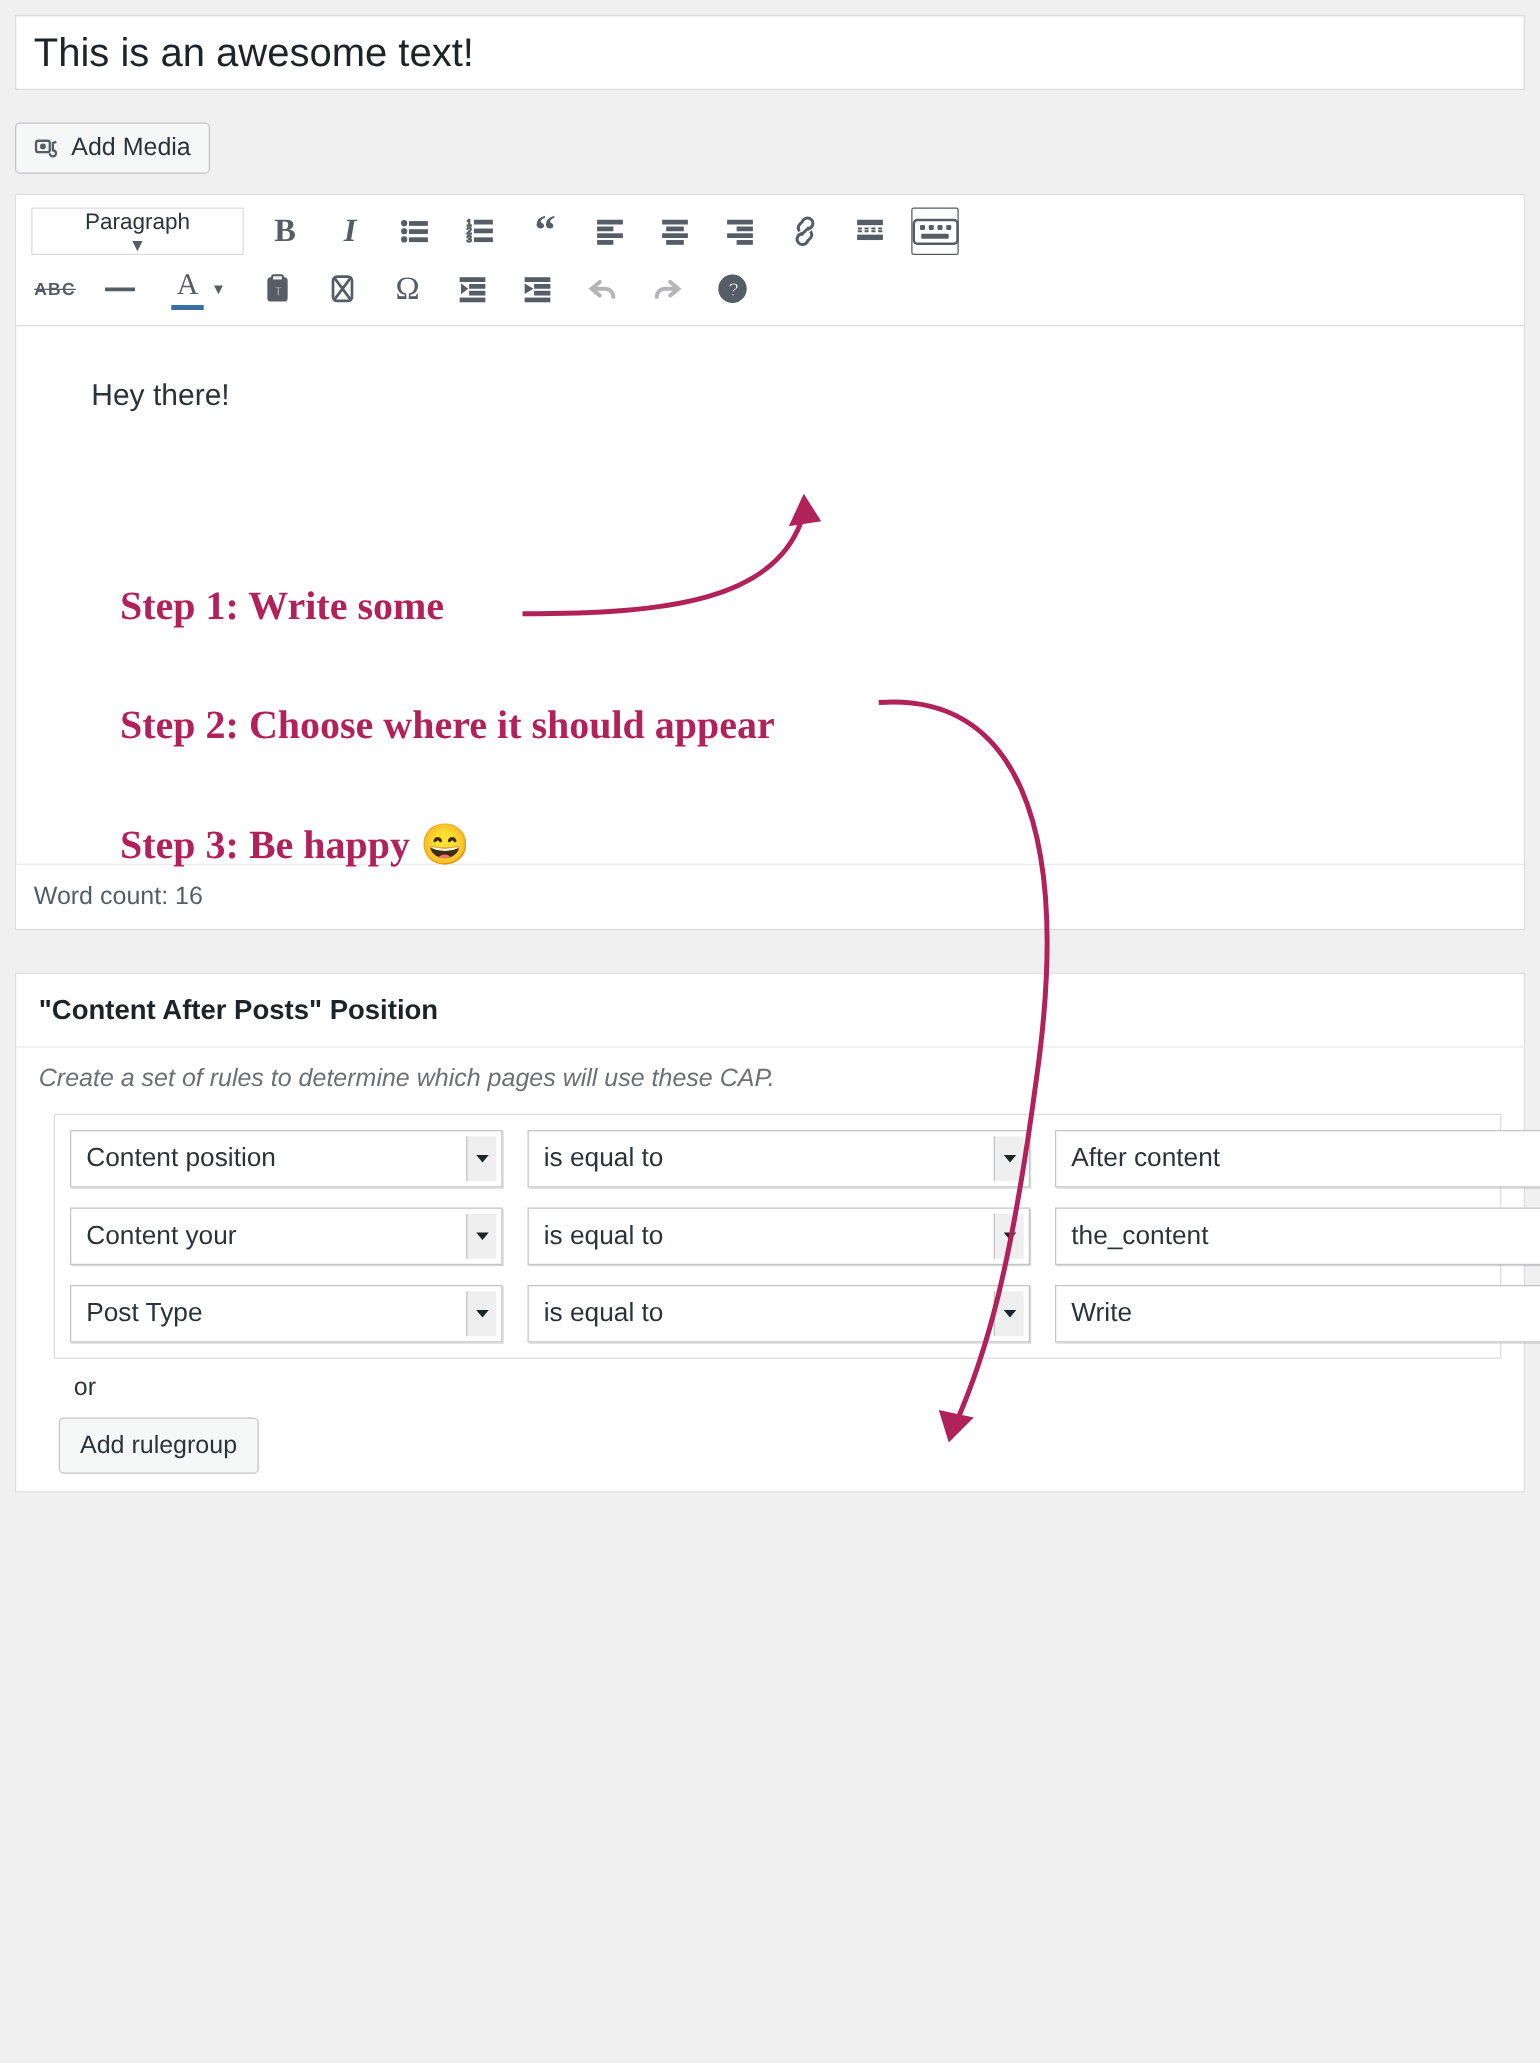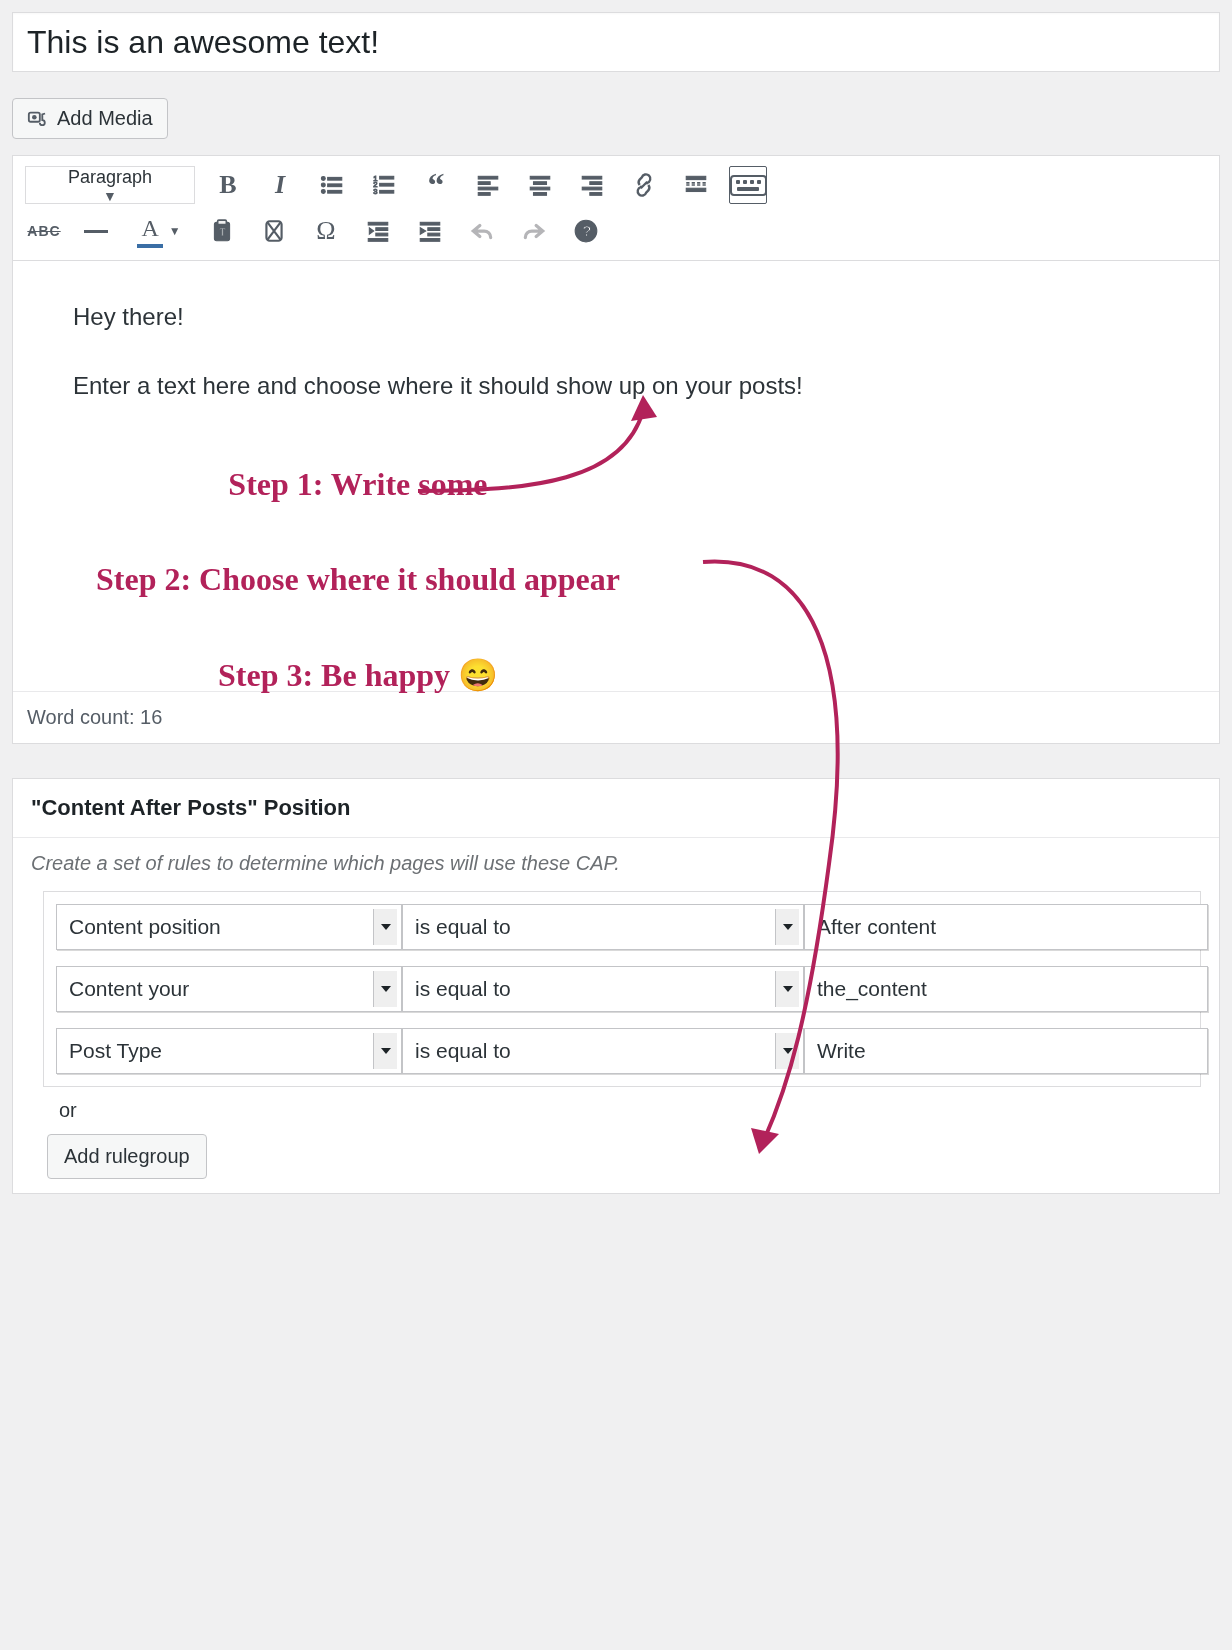--- a/index.html
+++ b/index.html
@@ -87,21 +87,20 @@
   
   .ed-content { padding:40px 60px 30px 60px; min-height:430px; position:relative; font-size:24px; color:#2c3338; }
   .ed-p { margin:0 0 36px 0; line-height:1.35; }
   .steps-overlay {
     position:absolute; left:83px; top:205px; pointer-events:none;
   }
   .step {
     font-family:"Georgia","Times New Roman",serif;
     font-weight:700; font-size:32px; color:#b2225a;
     margin-bottom:58px;
-    text-align:center;
   }
   .arrow { position:absolute; pointer-events:none; }
   .arrow path { fill:none; stroke:#b2225a; stroke-width:4; }
   .arrow .head { fill:#b2225a; stroke:none; }
   .ed-footer {
     border-top:1px solid #e9e9eb;
     background:#fff; padding:14px 14px;
     font-size:20px; color:#555d66;
   }
 
@@ -113,21 +112,21 @@
     border-bottom:1px solid #e9e9eb; padding:16px 18px;
     font-size:22px; font-weight:700; color:#1d2327;
   }
   .cap-desc {
     padding:14px 18px 10px; font-style:italic; color:#6c7074; font-size:20px;
   }
   .rulegroup {
     margin:6px 18px 0 30px; border:1px solid #dcdcde; background:#fff;
     padding:4px 8px;
   }
-  .rule-row { display:flex; padding:8px 4px; }
+  .rule-row { display:flex; gap:20px; padding:8px 4px; }
   .sel {
     flex:0 0 auto; height:46px; background:#fff;
     border:1px solid #c3c4c7;
     font-size:21px; color:#2c3338;
     display:flex; align-items:center; justify-content:space-between;
     padding:0 4px 0 12px;
     box-shadow:1px 1px 0 rgba(0,0,0,0.15);
     cursor:pointer;
   }
   .sel .dd-btn {
@@ -314,21 +313,20 @@
           <svg viewBox="0 0 24 24">
             <circle cx="12" cy="12" r="10" fill="#555d66"></circle>
               <text x="8.5" y="17" font-size="14" fill="#fff" font-weight="700">?</text>
           </svg>
         </div>
       </div>
     </div>
 
     <div class="ed-content">
       <p class="ed-p">Hey there!</p>
-      <p class="ed-p">Enter a text here and choose where it should show up on your posts!</p>
 
       <div class="steps-overlay">
         <div class="step">Step 1: Write some</div>
         <div class="step">Step 2: Choose where it should appear</div>
         <div class="step">Step 3: Be happy 😄</div>
       </div>
 
       <svg class="arrow" style="left:400px; top:130px;" width="260" height="120" viewBox="0 0 260 120">
         <path d="M5 100 C 120 100, 210 90, 230 20"></path>
         <polygon class="head" points="230,4 218,30 244,26"></polygon>

